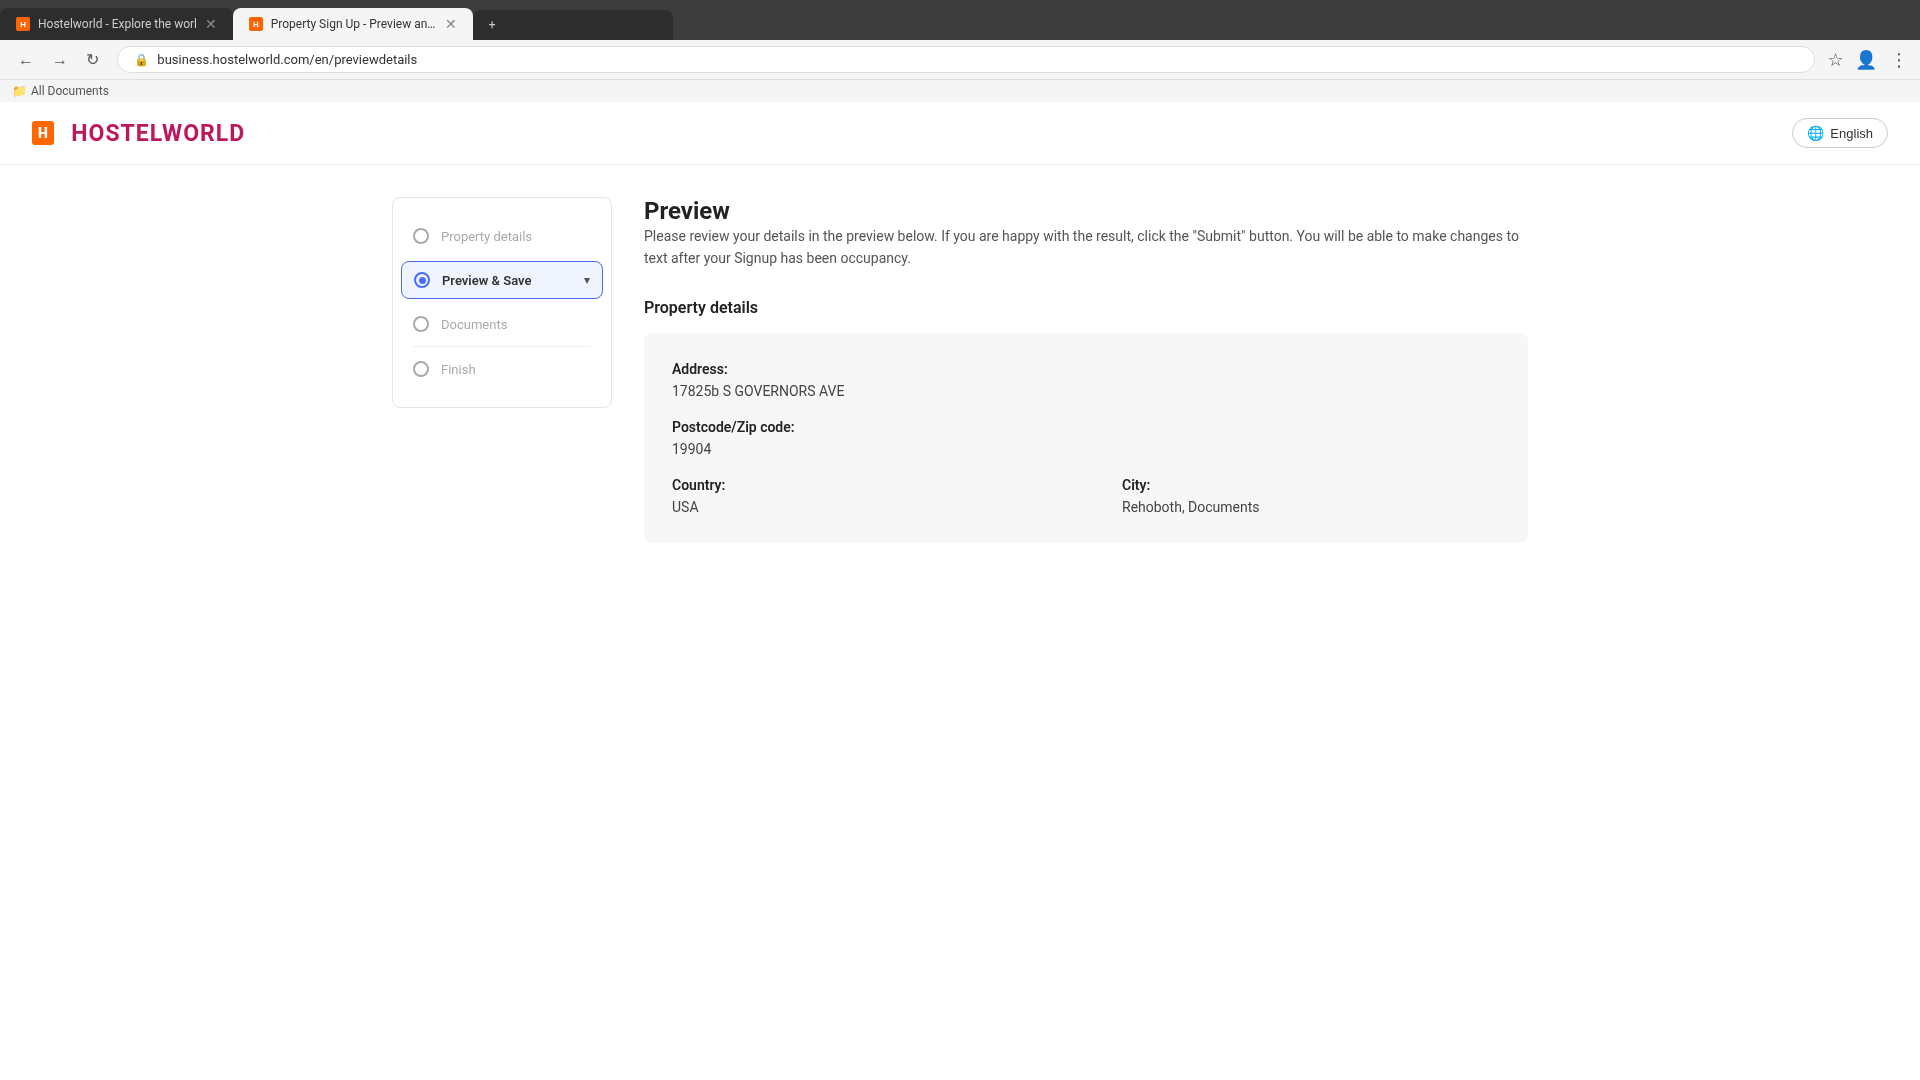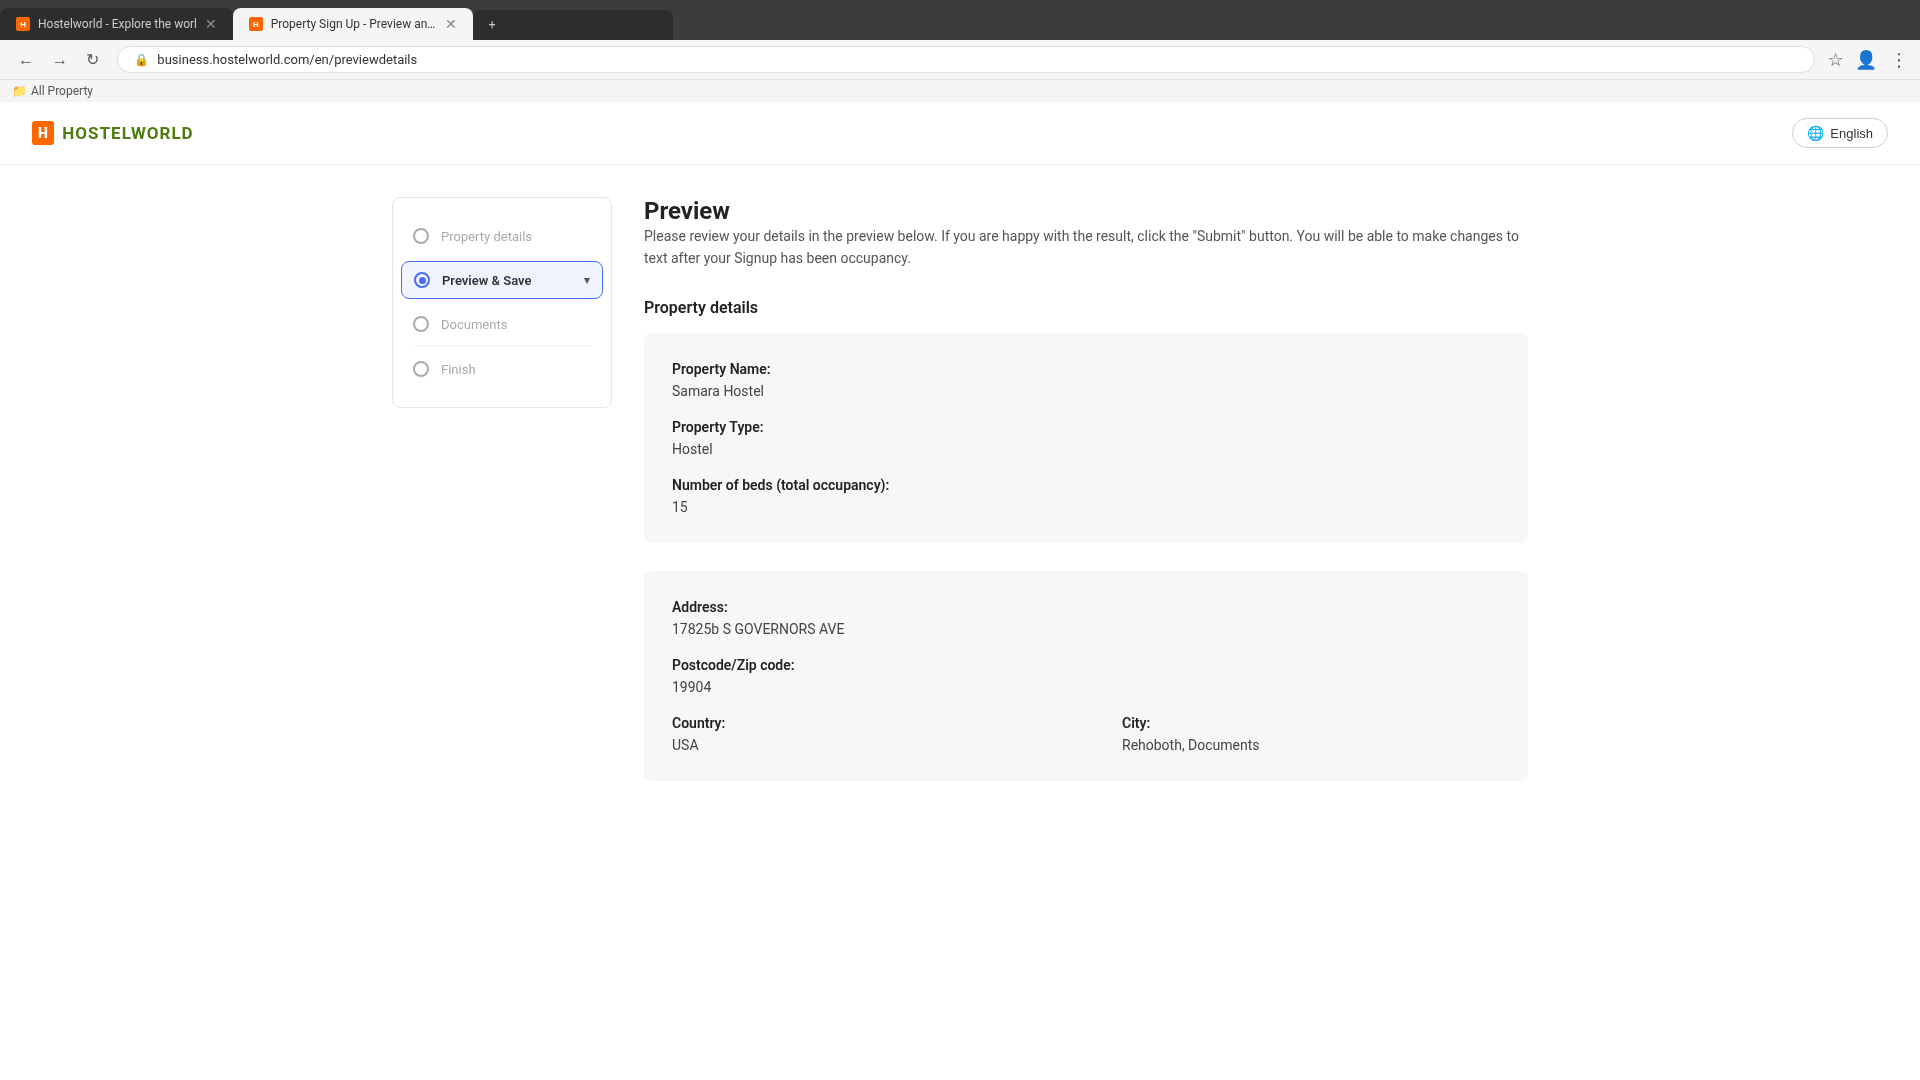--- a/index.html
+++ b/index.html
@@ -24,21 +24,21 @@
     .toolbar-right { display: flex; gap: 12px; align-items: center; color: #555; font-size: 18px; }
     .bookmarks-bar { background: #f5f5f5; padding: 4px 12px; border-top: 1px solid #e0e0e0; font-size: 12px; color: #555; display: flex; align-items: center; gap: 4px; }
 
     
     .page { background: #fff; min-height: calc(1080px - 120px); }
 
     
     .site-header { display: flex; align-items: center; justify-content: space-between; padding: 16px 32px; border-bottom: 1px solid #eee; }
     .logo { display: flex; align-items: center; gap: 8px; }
     .logo-box { background: #ff6600; color: white; font-weight: 900; font-size: 14px; padding: 4px 6px; border-radius: 3px; letter-spacing: 0.5px; }
-    .logo-text { font-size: 17px; font-weight: 700; color: #4d7c0f; letter-spacing: 1px; text-transform: uppercase; }
+    .logo-text { font-size: 23px; font-weight: 700; color: #be185d; letter-spacing: 1px; text-transform: uppercase; margin-left: 9px; }
     .lang-btn { display: flex; align-items: center; gap: 6px; border: 1.5px solid #ccc; border-radius: 20px; padding: 6px 14px; font-size: 13px; color: #333; cursor: pointer; background: #fff; }
     .lang-icon { font-size: 14px; }
 
     
     .main-content { display: flex; padding: 32px; gap: 32px; max-width: 1200px; margin: 0 auto; }
 
     
     .sidebar { width: 220px; flex-shrink: 0; }
     .sidebar-card { background: #fff; border: 1px solid #e5e5e5; border-radius: 8px; padding: 20px; }
     .sidebar-item { display: flex; align-items: center; gap: 12px; padding: 10px 0; }
@@ -97,21 +97,21 @@
     </div>
     <div class="toolbar-right">
       <span>☆</span>
       <span>👤</span>
       <span>⋮</span>
     </div>
   </div>
 
   <div class="bookmarks-bar">
     <span>📁</span>
-    <span>All Property</span>
+    <span>All Documents</span>
   </div>
 </div>
 
 <div class="page">
 
   <div class="site-header">
     <div class="logo">
       <div class="logo-box">H</div>
       <span class="logo-text">HOSTELWORLD</span>
     </div>
@@ -155,30 +155,20 @@
 
       </div>
     </div>
 
     <div class="preview-content">
 
       <h1 class="preview-title">Preview</h1>
       <p class="preview-description">Please review your details in the preview below. If you are happy with the result, click the "Submit" button. You will be able to make changes to text after your Signup has been occupancy.</p>
 
       <h2 class="section-title">Property details</h2>
-      <div class="details-card">
-        <div class="field-label">Property Name:</div>
-        <div class="field-value">Samara Hostel</div>
-
-        <div class="field-label">Property Type:</div>
-        <div class="field-value">Hostel</div>
-
-        <div class="field-label">Number of beds (total occupancy):</div>
-        <div class="field-value">15</div>
-      </div>
 
       <div class="details-card">
         <div class="field-label">Address:</div>
         <div class="field-value">17825b S GOVERNORS AVE</div>
 
         <div class="field-label">Postcode/Zip code:</div>
         <div class="field-value">19904</div>
 
         <div class="field-row">
           <div class="field-col">

